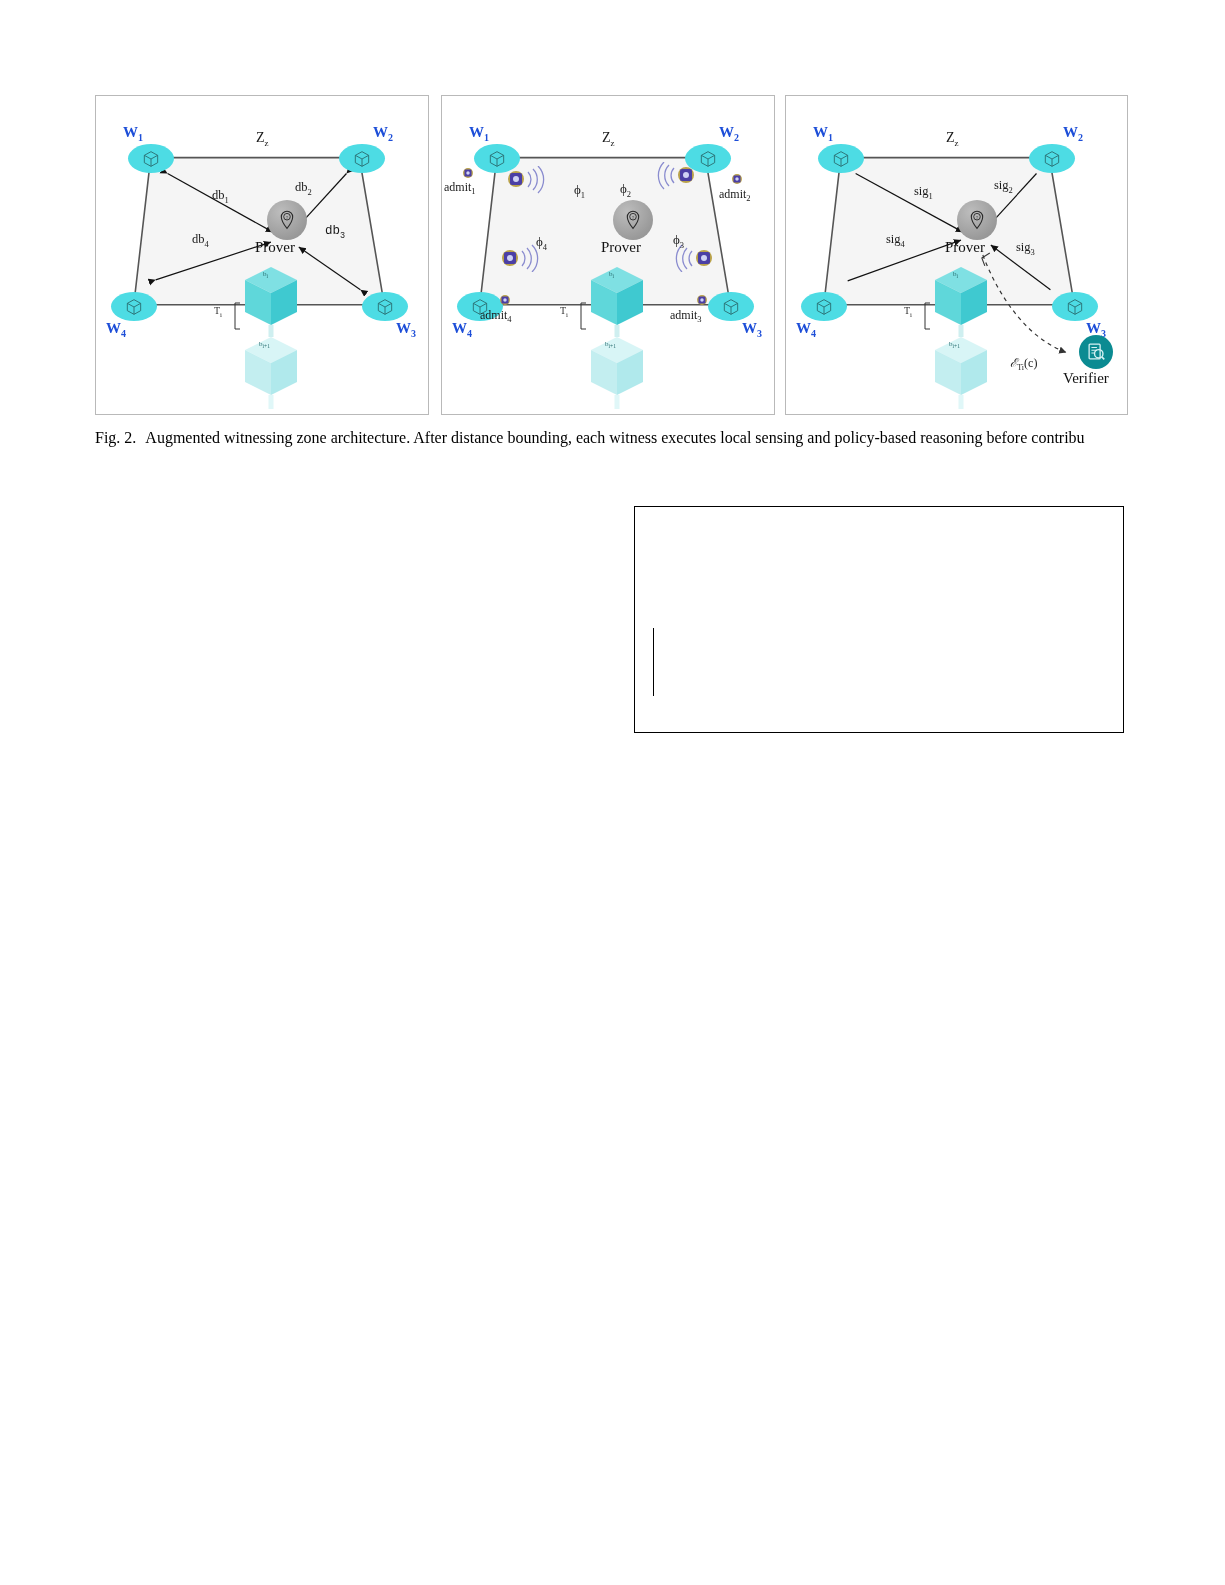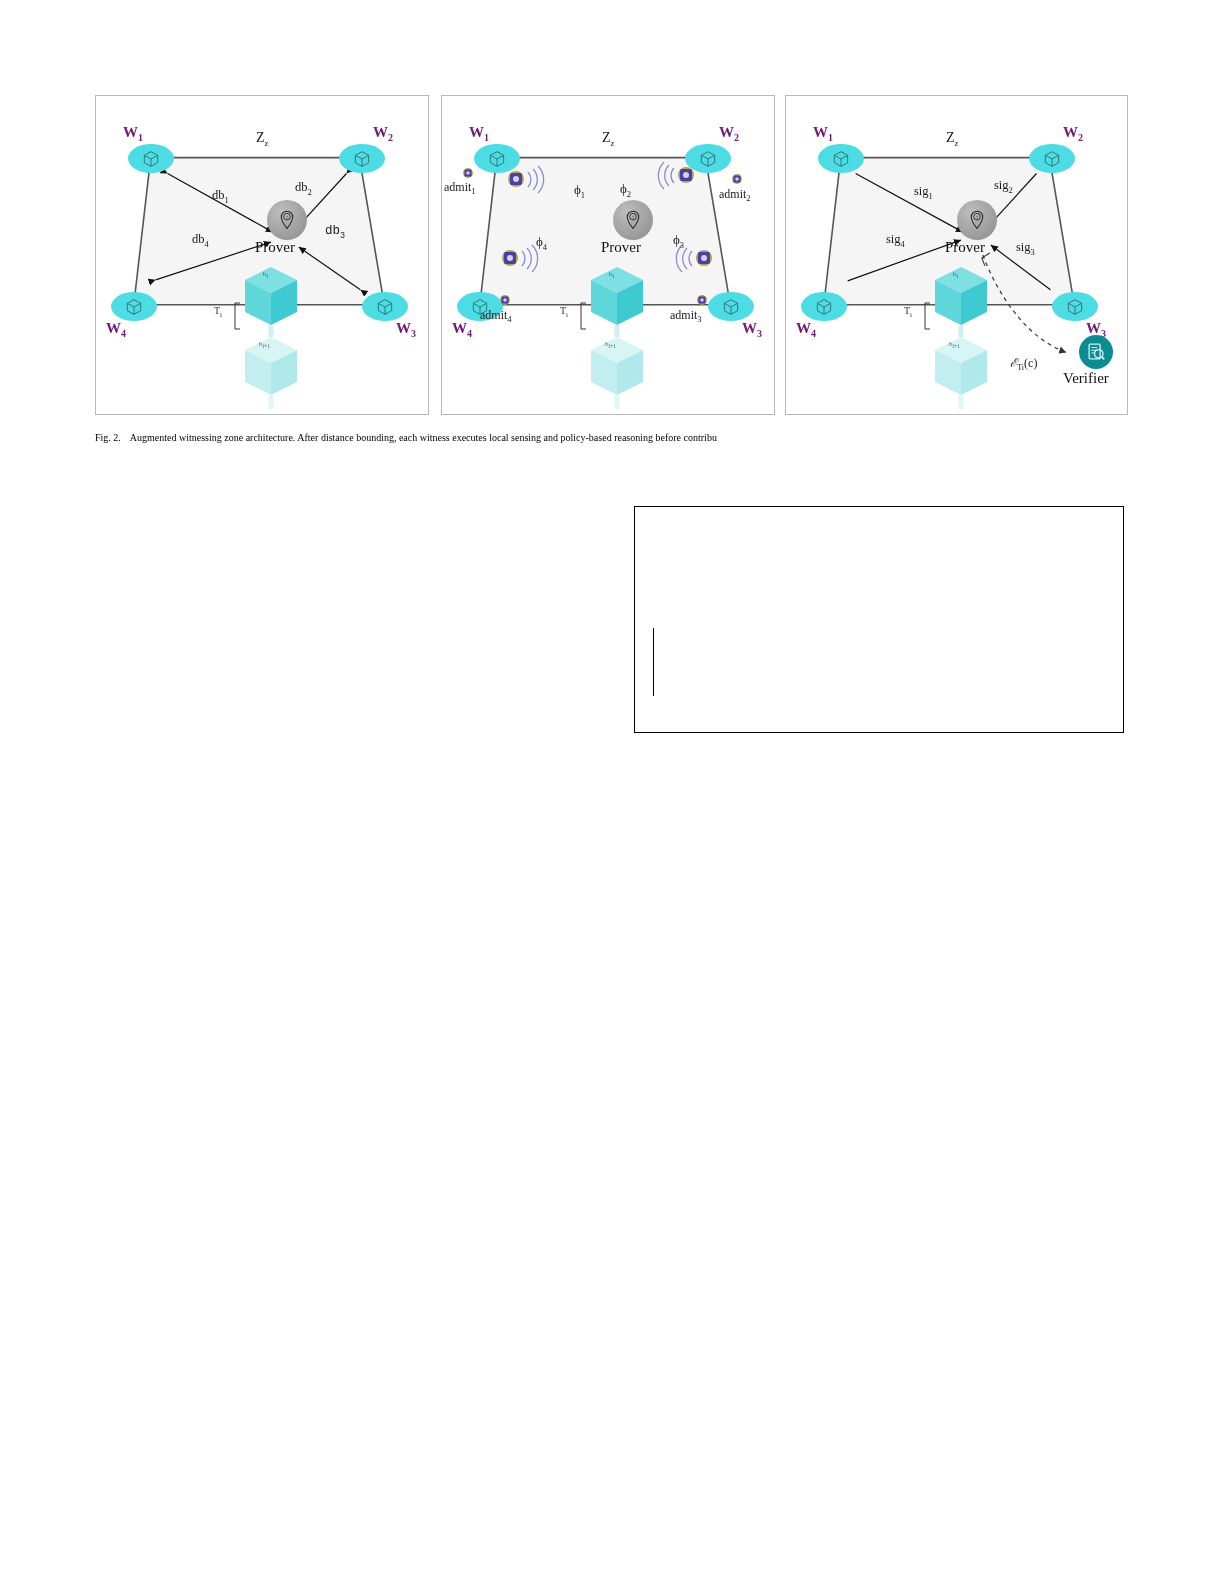--- a/index.html
+++ b/index.html
@@ -42,21 +42,21 @@
     position:absolute;width:46px;height:29px;
     border-radius:50%;
     background:#4ddce4;
     display:flex;align-items:center;justify-content:center;
   }
   .node svg{display:block;}
 
   .node-label{
     position:absolute;
     font-family:"Liberation Serif", serif;
-    font-size:15px;font-weight:700;color:#701a75;
+    font-size:15px;font-weight:700;color:#1d4ed8;
     white-space:nowrap;
   }
   .node-label sub{font-size:10px;font-weight:700;}
 
   
   .prover-circle{
     position:absolute;width:40px;height:40px;border-radius:50%;
     background:radial-gradient(circle at 35% 30%, #bdbdbd, #9a9a9a 70%, #8f8f8f);
     display:flex;align-items:center;justify-content:center;
   }
@@ -120,21 +120,21 @@
     position:absolute;font-family:"Liberation Serif",serif;
     font-size:12px;color:#1a1a1a;white-space:nowrap;
   }
   .enc-label .scr{font-style:italic;font-family:"Liberation Serif",serif;}
   .enc-label sub{font-size:8px;}
 
   
   #caption{
     position:absolute;left:95px;top:428px;width:1035px;
     font-family:"Liberation Serif", serif;
-    font-size:10px;line-height:20px;color:#000;
+    font-size:16px;line-height:20px;color:#000;
     white-space:nowrap;overflow:hidden;
   }
   #caption .figlabel{margin-right:9px;}
 
   
   #algo-box{
     position:absolute;left:634px;top:506px;width:490px;height:227px;
     border:1.6px solid #000;box-sizing:border-box;background:#fff;
   }
   #algo-rule{

